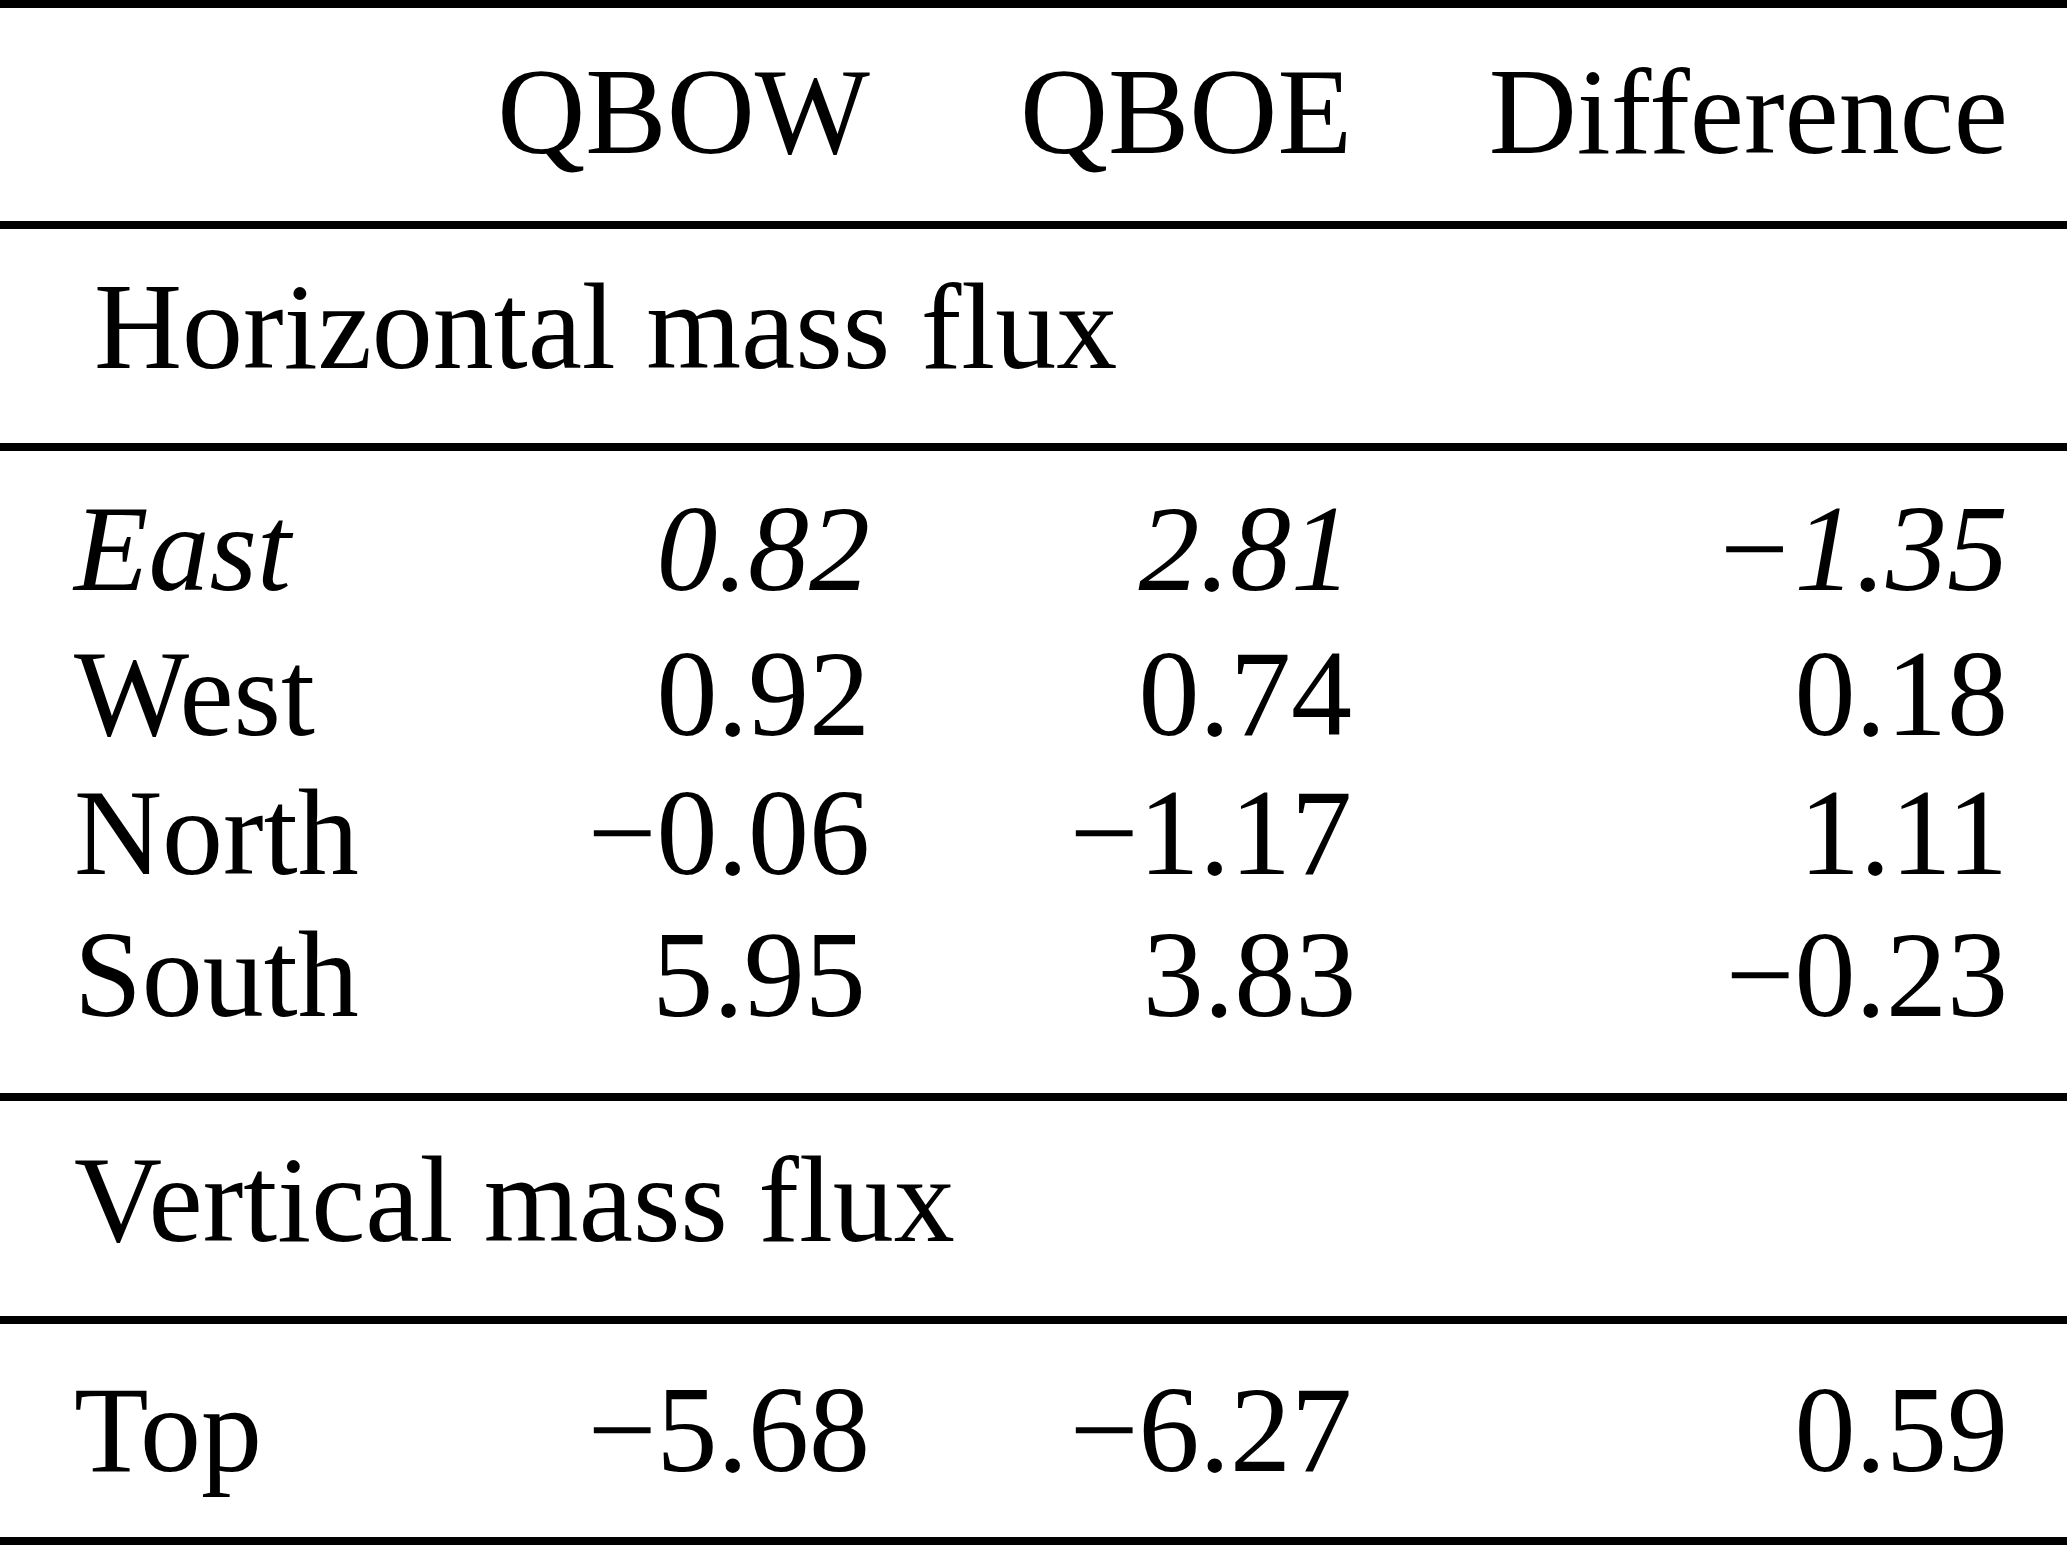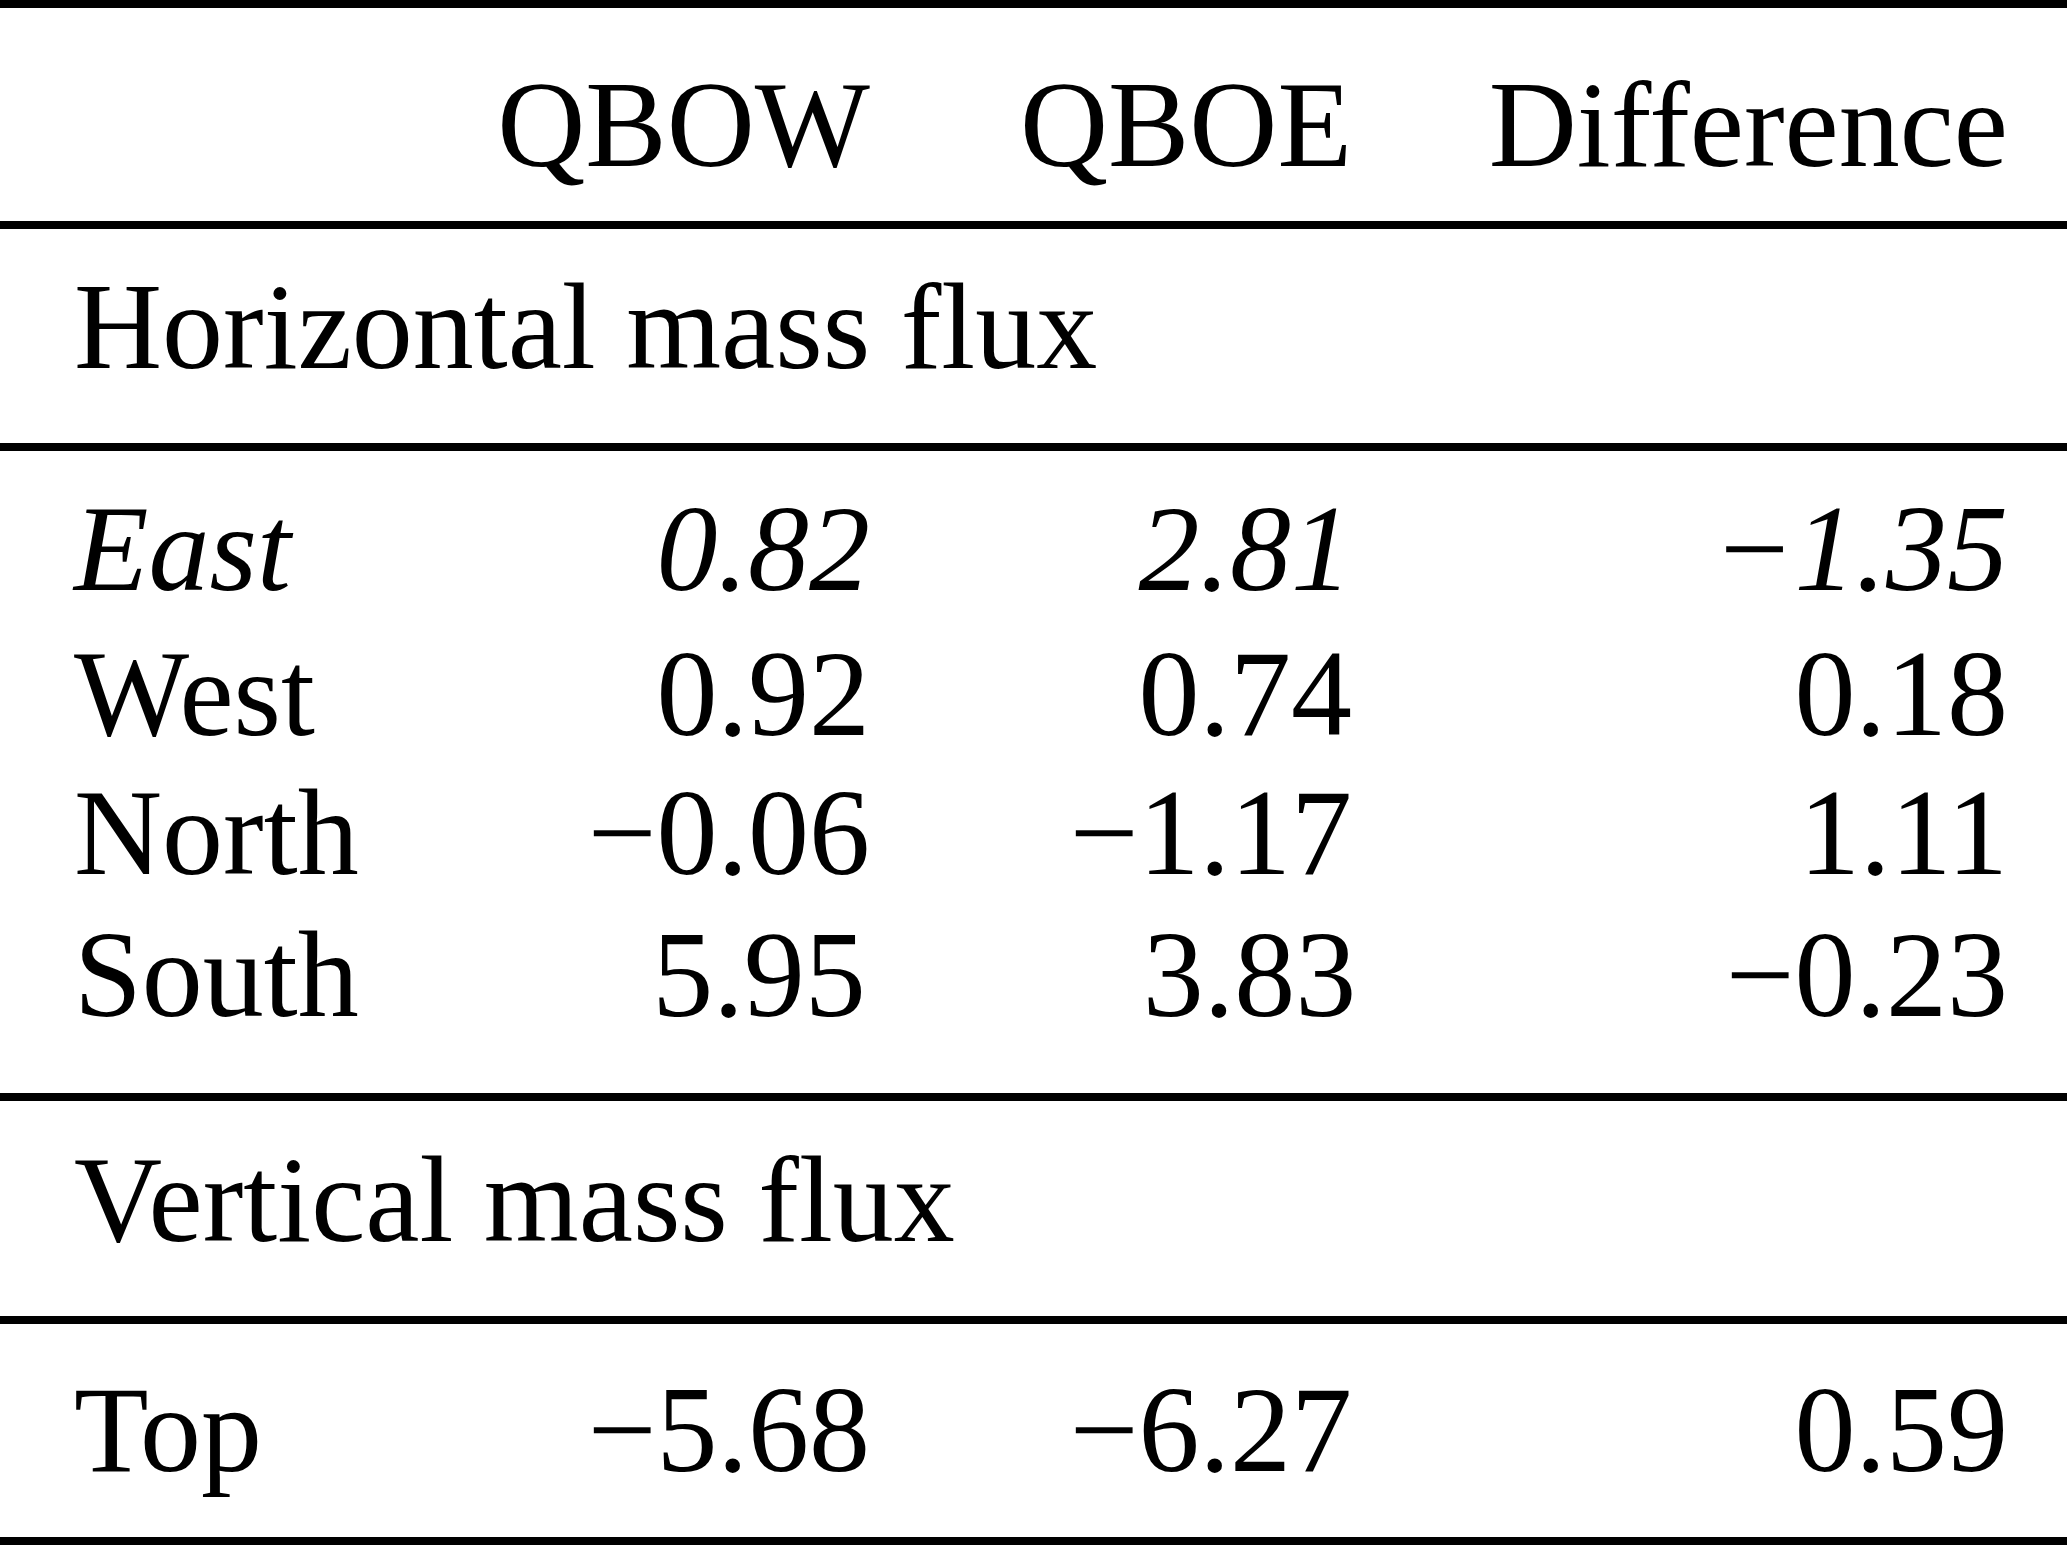--- a/index.html
+++ b/index.html
@@ -35,22 +35,22 @@
     box-sizing: border-box;
     padding-right: 59px;
     font-size: 122px;
     line-height: 143px;
     white-space: nowrap;
   }
   .c0 { flex: 1 1 auto; text-align: left; padding-left: 74px; }
   .c1 { width: 500px; text-align: right; }
   .c2 { width: 482px; text-align: right; }
   .c3 { width: 656px; text-align: right; }
-  .row-header  { top: 53px; }
-  .row-sec1    { top: 255px; }
+  .row-header  { top: 40px; }
+  .row-sec1    { top: 255px; padding-left: 20px; }
   .row-east    { top: 477px; font-style: italic; }
   .row-west    { top: 622px; }
   .row-north   { top: 761px; }
   .row-south   { top: 903px; gap: 43px; }
   .row-sec2    { top: 1128px; }
   .row-top     { top: 1358px; }
   .section-title { font-size: 122px; }
 </style>
 </head>
 <body>

